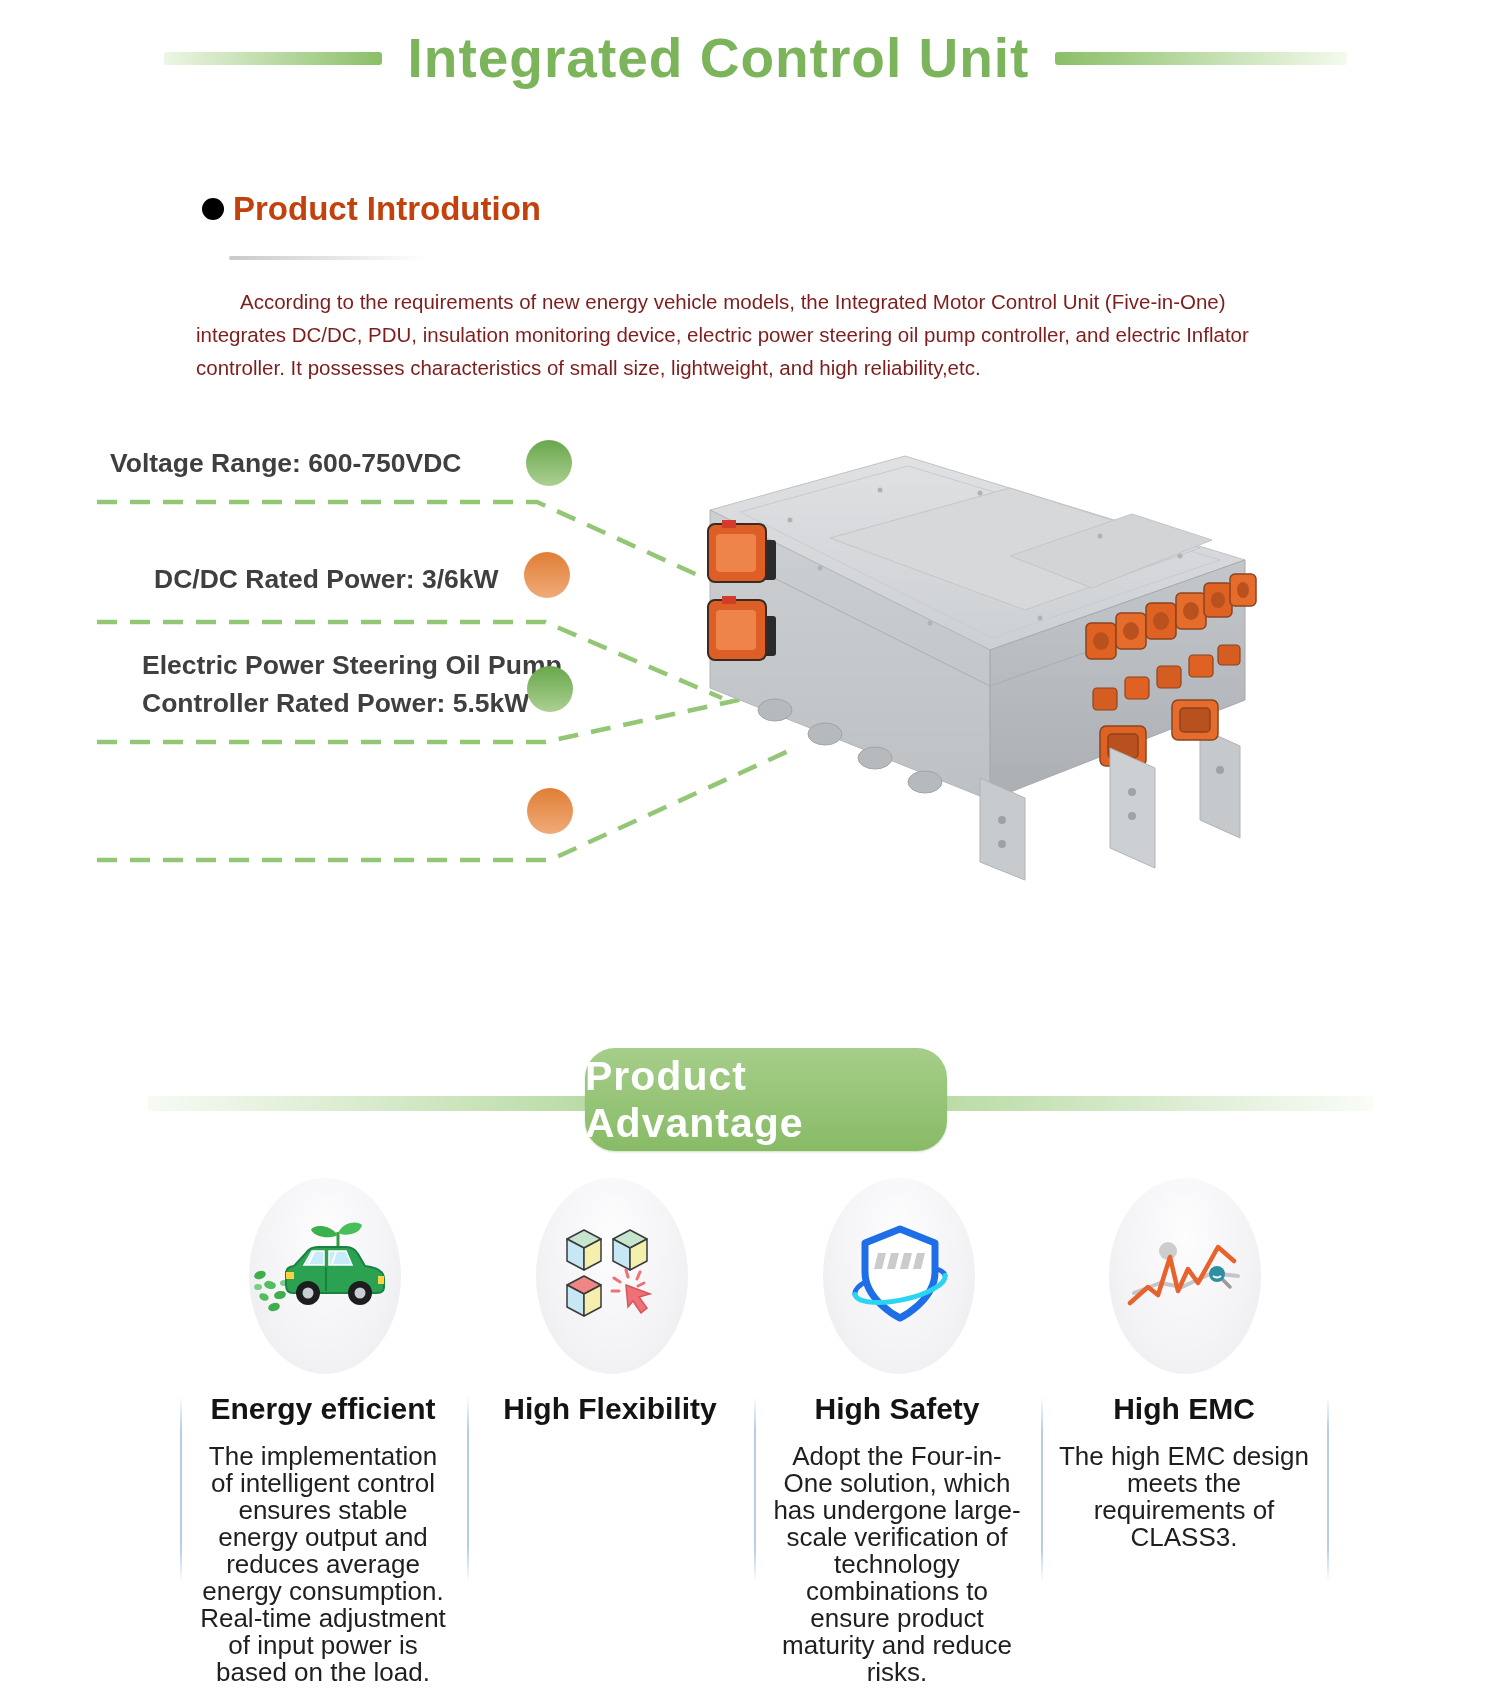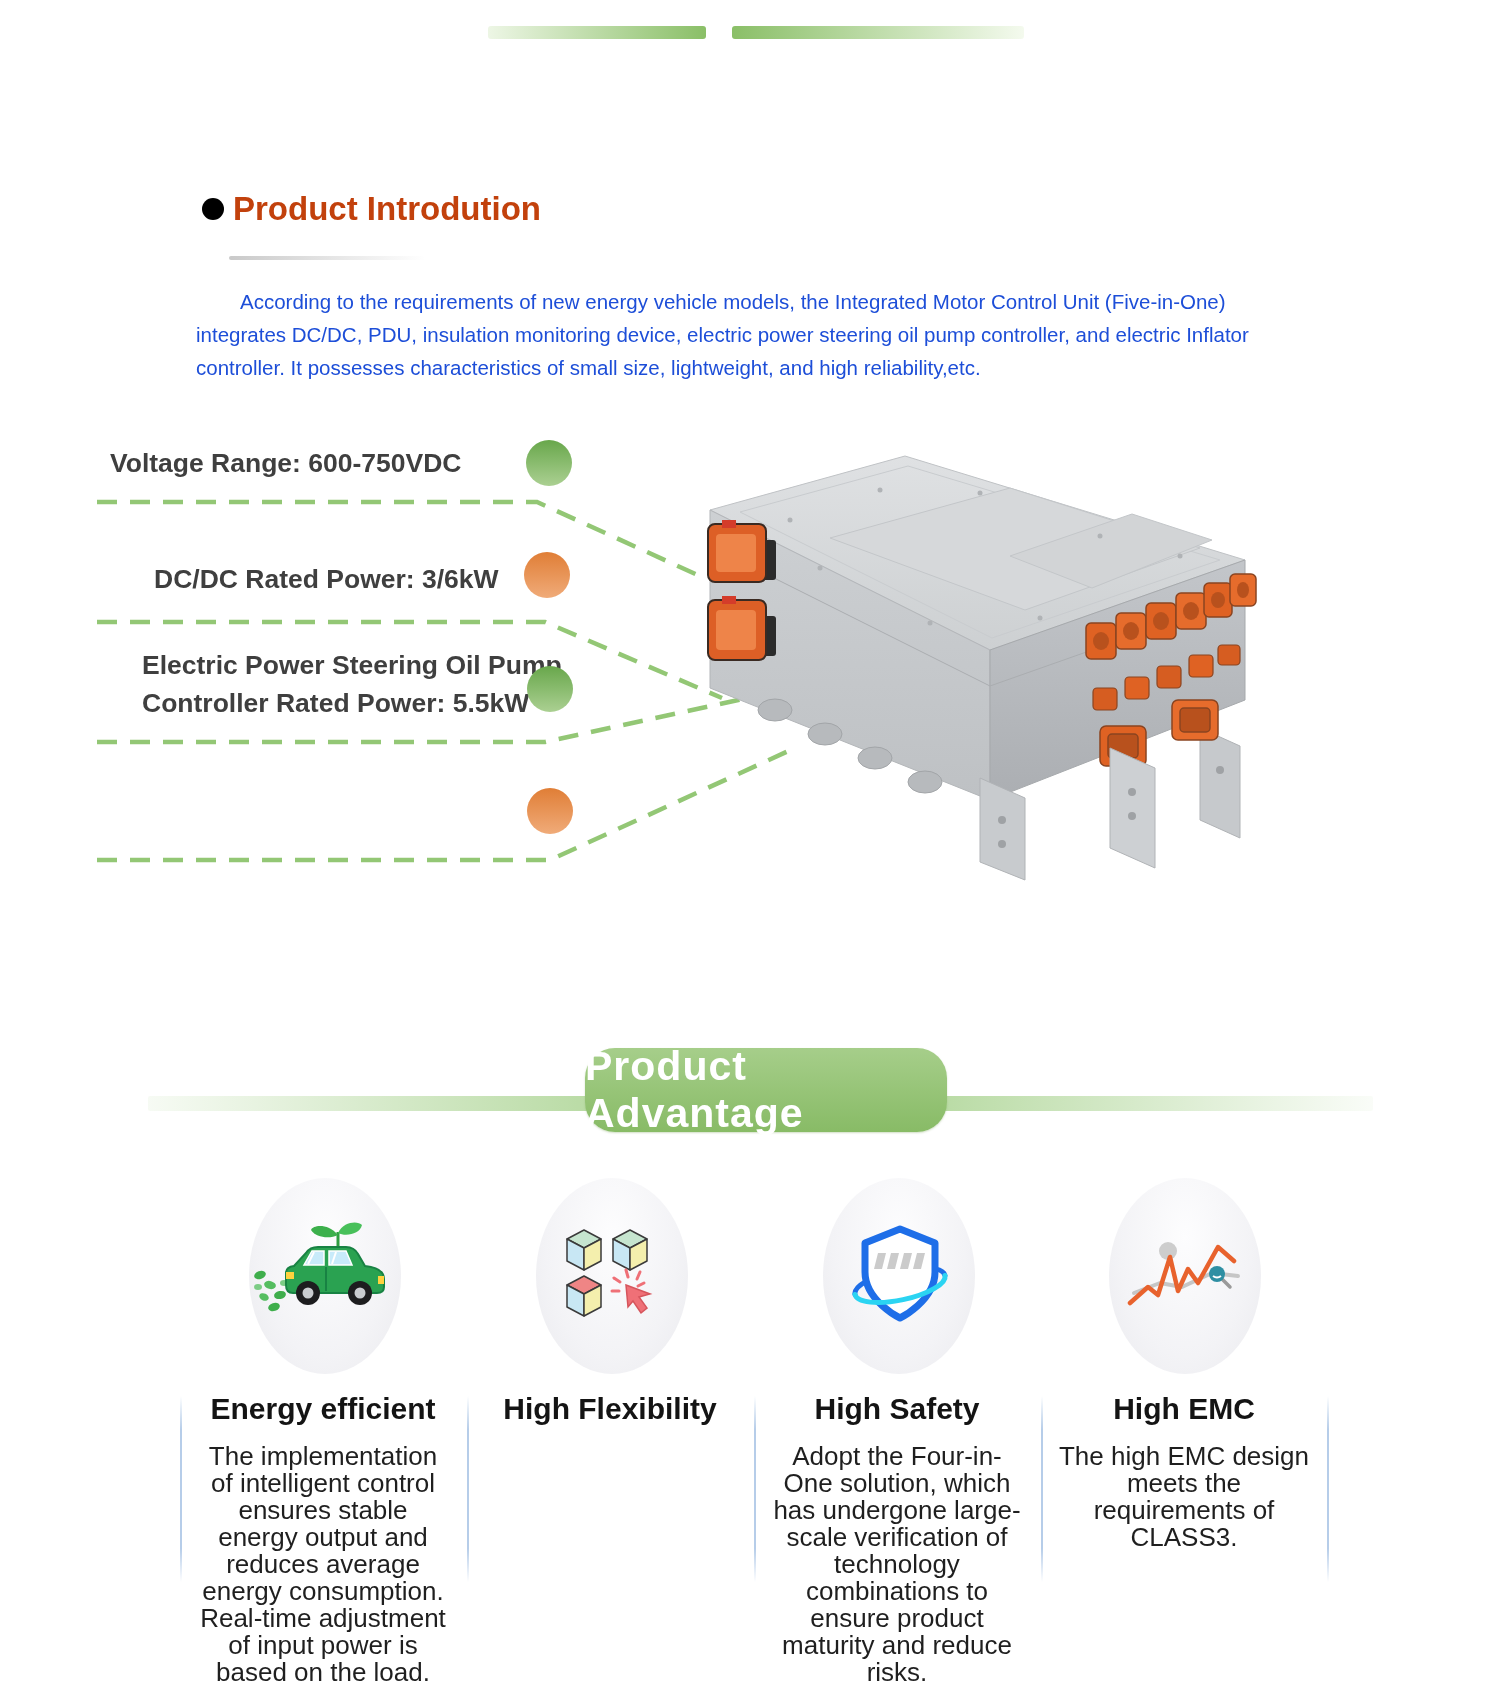--- a/index.html
+++ b/index.html
@@ -17,21 +17,21 @@
   .title-line.right { width:292px; background:linear-gradient(90deg,#8abf67,#f4faee); }
   .page-title { margin:0; font-size:55px; font-weight:bold; color:#7cb45c; letter-spacing:1px; white-space:nowrap; }
 
   
   .intro-heading-row { position:absolute; left:202px; top:190px; display:flex; align-items:center; gap:9px; }
   .intro-bullet { width:22px; height:22px; border-radius:50%; background:#000; flex:0 0 auto; }
   .intro-heading { font-size:33px; font-weight:bold; color:#c2410c; white-space:nowrap; }
   .intro-underline { position:absolute; left:229px; top:256px; width:196px; height:4px; border-radius:2px;
     background:linear-gradient(90deg,#c9c9c9,rgba(225,225,225,0)); }
   .intro-paragraph { position:absolute; left:196px; top:264px; width:1076px;
-    font-size:20.5px; line-height:33px; color:#1d4ed8; text-indent:44px; }
+    font-size:20.5px; line-height:33px; color:#7f1d1d; text-indent:44px; }
 
   
   .spec-label { position:absolute; font-size:26.5px; font-weight:bold; color:#3f3f3f; line-height:38px; white-space:pre-line; }
   #spec1 { left:110px; top:444px; }
   #spec2 { left:110px; top:560px;margin-left:44px; }
   #spec3 { left:110px; top:646px; width:505px;margin-left:32px; }
   #spec4 { left:110px; top:766px; width:515px; }
 
   .spec-dot { position:absolute; width:46px; height:46px; border-radius:50%; }
   .spec-dot.green  { background:linear-gradient(180deg,#68a74b,#abd092); }
@@ -43,21 +43,21 @@
 
   .dash-layer { position:absolute; left:0; top:430px; pointer-events:none; }
   .dash-layer path { fill:none; stroke:#93c775; stroke-width:4.5; stroke-dasharray:20 13; }
 
   .product-render { position:absolute; left:680px; top:448px; }
 
   
   .banner-bar { position:absolute; height:15px; top:1096px; border-radius:2px; }
   .banner-bar.left  { left:148px; width:458px; background:linear-gradient(90deg,rgba(185,219,164,0.12),#b7da a2); background:linear-gradient(90deg,rgba(185,219,164,0.12),#b7daa2); }
   .banner-bar.right { left:925px; width:448px; background:linear-gradient(90deg,#b7daa2,rgba(185,219,164,0.08)); }
-  .banner-pill { position:absolute; left:585px; top:1048px; width:362px; height:84px; border-radius:30px;
+  .banner-pill { position:absolute; left:585px; top:1048px; width:362px; height:103px; border-radius:30px;
     background:linear-gradient(180deg,#a6ce8a,#88bb66);
     display:flex; align-items:center; justify-content:center;
     box-shadow:0 1px 2px rgba(120,160,90,0.35); }
   .banner-pill span { color:#ffffff; font-size:41px; font-weight:bold; letter-spacing:1px; }
 
   
   .adv-oval { position:absolute; top:1178px; width:152px; height:196px; border-radius:50%;
     background:radial-gradient(ellipse at 50% 30%, #fdfdfe 0%, #f3f3f6 62%, #eaeaee 100%);
     display:flex; align-items:center; justify-content:center; }
   #oval1 { left:249px; } #oval2 { left:536px; } #oval3 { left:823px; } #oval4 { left:1109px; }
@@ -71,20 +71,21 @@
     background:linear-gradient(180deg,rgba(178,203,233,0),#b6cde9 18%,#b6cde9 82%,rgba(178,203,233,0)); }
   #cdiv0 { left:180px; } #cdiv1 { left:467px; } #cdiv2 { left:754px; } #cdiv3 { left:1041px; } #cdiv4 { left:1327px; }
 </style>
 </head>
 <body>
 
 <div class="page">
 
   <div class="title-row">
     <div class="title-line left"></div>
+    <h1 class="page-title">Integrated Control Unit</h1>
     <div class="title-line right"></div>
   </div>
 
   <div class="intro-heading-row">
     <span class="intro-bullet"></span>
     <span class="intro-heading">Product Introdution</span>
   </div>
   <div class="intro-underline"></div>
   <p class="intro-paragraph">According to the requirements of new energy vehicle models, the Integrated Motor Control Unit (Five-in-One)  integrates DC/DC, PDU, insulation monitoring device, electric power steering oil pump controller, and electric Inflator controller. It possesses characteristics of small size, lightweight, and high reliability,etc.</p>
 

